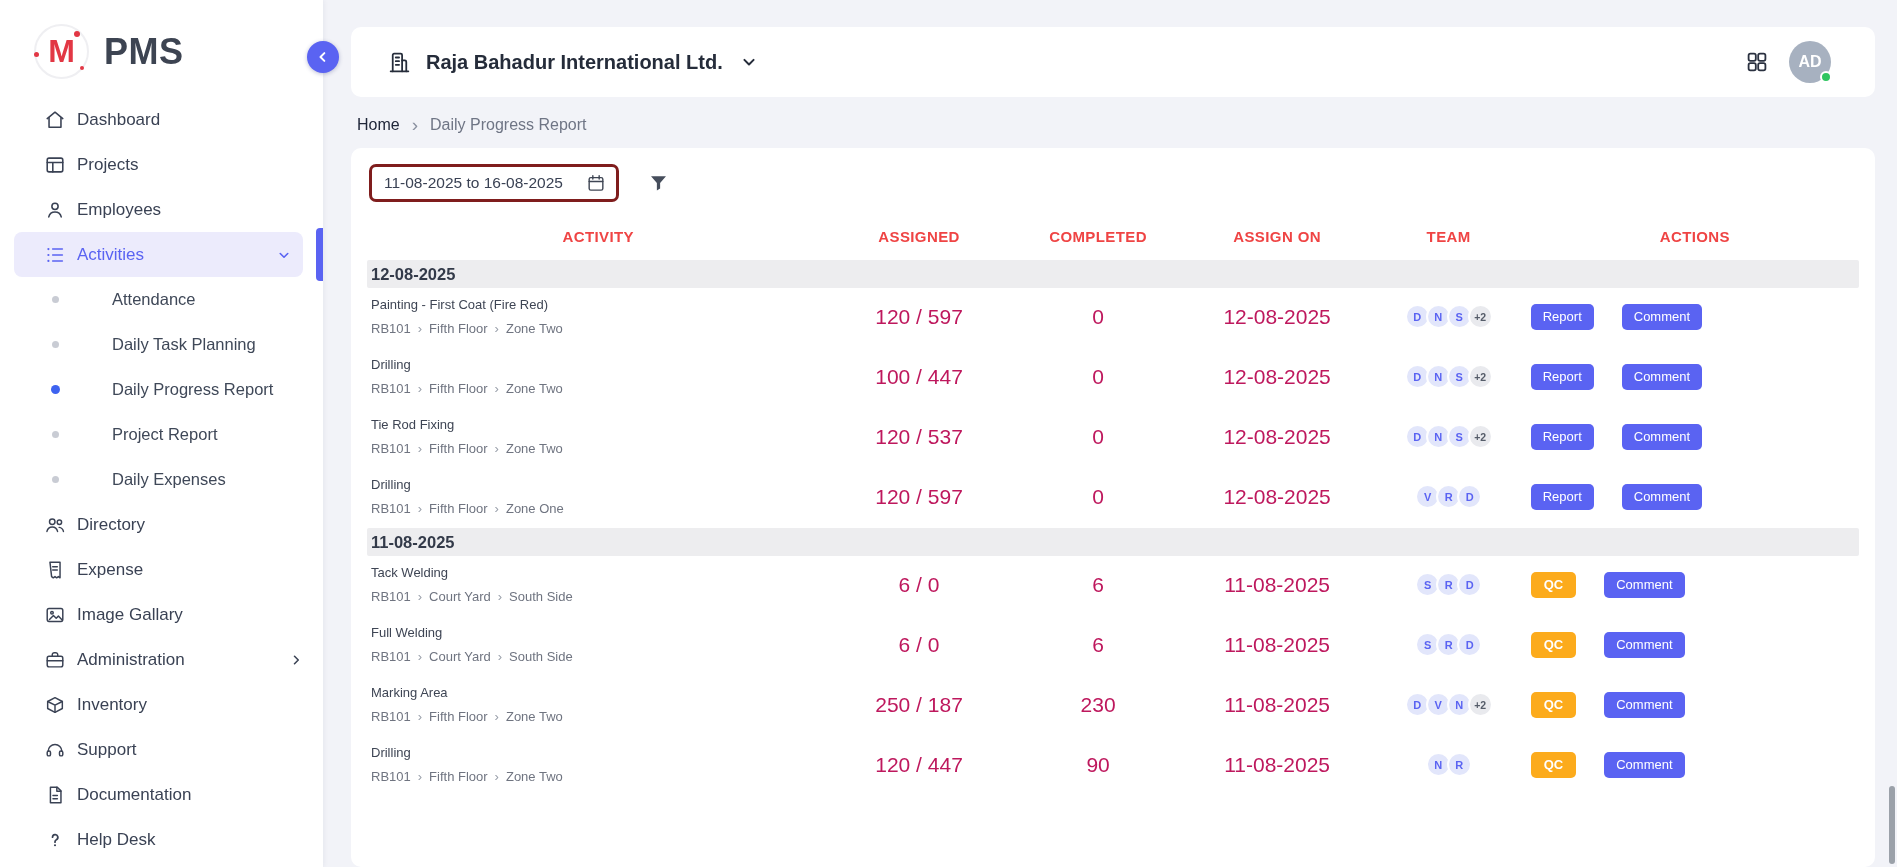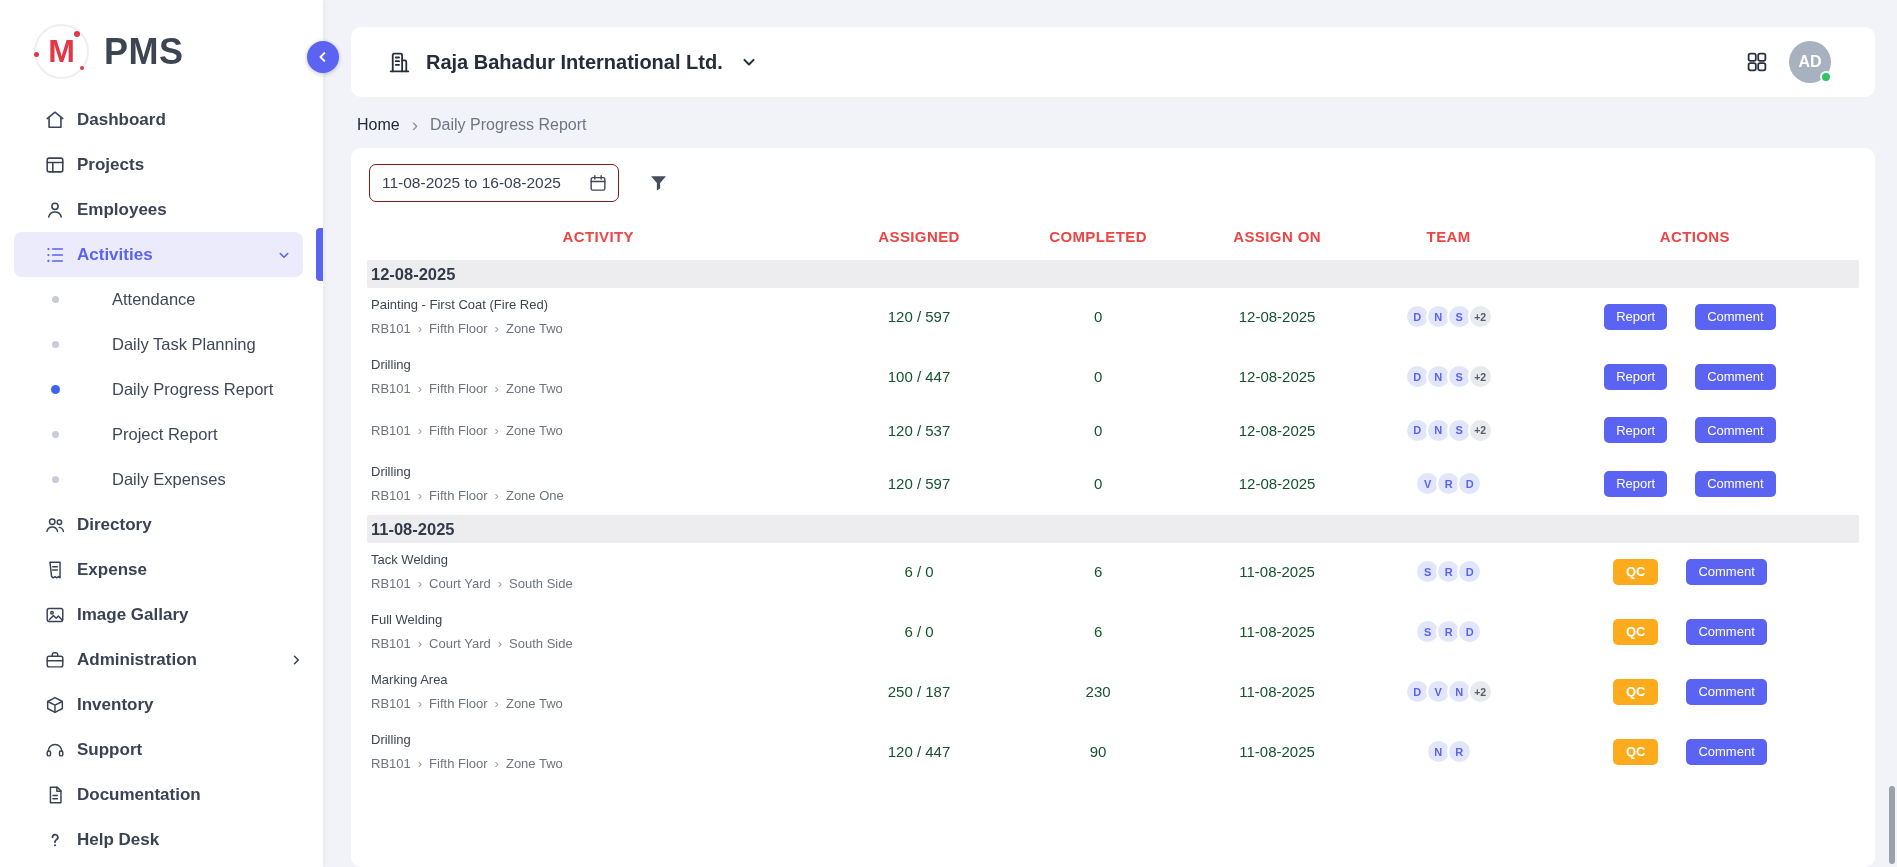--- a/index.html
+++ b/index.html
@@ -13,21 +13,21 @@
   .logo-m { color:#e23744; font-size:32px; font-weight:bold; }
   .logo-dot { position:absolute; background:#e23744; border-radius:50%; }
   .d1 { width:6px; height:6px; top:5px; right:7px; }
   .d2 { width:5px; height:5px; top:26px; left:-2px; }
   .d3 { width:4px; height:4px; bottom:7px; right:3px; }
   .logo-text { font-size:36px; font-weight:bold; color:#3d4452; letter-spacing:.5px; }
   .collapse-btn { position:absolute; top:41px; right:-16px; width:32px; height:32px; border-radius:50%; background:#5a63f2; border:none; display:flex; align-items:center; justify-content:center; cursor:pointer; z-index:6; box-shadow:0 1px 4px rgba(40,45,120,.3); }
   .collapse-btn svg { width:18px; height:18px; }
 
   .nav { padding-top:4px; }
-  .menu-item { display:flex; align-items:center; height:45px; padding:0 18px 0 44px; color:#3a4254; cursor:pointer; position:relative;font-weight:bold; }
+  .menu-item { display:flex; align-items:center; height:45px; padding:0 18px 0 44px; color:#3a4254; cursor:pointer; position:relative; }
   .mi-icon { width:22px; height:22px; display:flex; margin-right:11px; color:#3a4254; flex-shrink:0; }
   .mi-icon svg { width:22px; height:22px; }
   .mi-label { font-size:17px; white-space:nowrap; }
   .mi-chev { margin-left:auto; display:flex; width:18px; height:18px; }
   .mi-chev svg { width:18px; height:18px; }
   .menu-item.active { background:#ecebfc; margin:0 20px 0 14px; padding:0 10px 0 30px; border-radius:8px; color:#5a63f2; }
   .menu-item.active .mi-icon { color:#5a63f2; }
   .menu-item.active::after { content:""; position:absolute; right:-20px; top:-4px; width:7px; height:53px; background:#5a63f2; border-radius:4px 0 0 4px; }
   .sub-item { display:flex; align-items:center; height:45px; padding-left:52px; color:#3f4858; cursor:pointer; }
   .sub-dot { width:7px; height:7px; border-radius:50%; background:#c9ccd4; margin-right:53px; flex-shrink:0; }
@@ -47,40 +47,40 @@
   .avatar { width:42px; height:42px; border-radius:50%; background:#a7b1c0; color:#fff; display:flex; align-items:center; justify-content:center; font-size:16px; font-weight:bold; position:relative; cursor:pointer; }
   .status-dot { position:absolute; right:-1px; bottom:0; width:12px; height:12px; background:#2fc560; border:2px solid #fff; border-radius:50%; }
 
   .breadcrumb { display:flex; align-items:center; gap:12px; padding:18px 6px 14px; font-size:16px; flex-shrink:0; }
   .bc-home { color:#20273a; cursor:pointer; }
   .bc-sep { color:#8a90a0; font-size:19px; line-height:1; }
   .bc-cur { color:#6f7585; }
 
   .card { background:#fff; border-radius:10px; padding:14px 16px 0; flex:1; overflow:hidden; }
   .filter-row { display:flex; align-items:center; padding:2px 0 0 2px; }
-  .date-box { width:250px; height:38px; border:1px solid #7f1d1d; border-radius:7px; display:flex; align-items:center; padding:0 10px 0 12px; background:#fff; cursor:pointer; }
+  .date-box { width:250px; height:38px; border:3px solid #7f1d1d; border-radius:7px; display:flex; align-items:center; padding:0 10px 0 12px; background:#fff; cursor:pointer; }
   .date-input { border:none; outline:none; flex:1; font-size:15.5px; color:#3a4254; font-family:inherit; background:transparent; }
   .cal-ic { width:20px; height:20px; color:#3f4654; display:flex; }
   .funnel { width:23px; height:23px; margin-left:28px; display:flex; cursor:pointer; }
 
   .thead, .trow { display:grid; grid-template-columns:31% 12% 12% 12% 11% 22%; }
   .thead { margin-top:14px; padding:12px 0 15px; }
   .th { text-align:center; font-size:15px; font-weight:bold; color:#ef4444; letter-spacing:.4px; }
   .group-bar { background:#ededef; height:28px; display:flex; align-items:center; padding-left:4px; font-size:16.5px; font-weight:bold; color:#333a49; border-radius:2px; }
   .trow { align-items:center; padding:9px 0 12px; }
   .cell-activity { padding-left:4px; }
   .act-title { font-size:13px; color:#3e4554; margin-bottom:9px; }
   .act-path { font-size:13px; color:#6f7480; display:flex; align-items:center; gap:7px; }
   .path-sep { color:#9aa0ab; font-size:13px; }
-  .num { text-align:center; font-size:15px; color:#14532d; }
+  .num { text-align:center; font-size:21px; color:#be185d; }
   .cell-team { display:flex; justify-content:center; align-items:center; }
   .chip { width:21px; height:21px; border-radius:50%; background:#e2e6fb; color:#5a63f2; font-size:11px; font-weight:bold; display:flex; align-items:center; justify-content:center; margin-left:-4px; border:2px solid #fff; box-sizing:content-box; }
   .chip:first-child { margin-left:0; }
   .chip-extra { background:#e9eaee; color:#555c69; font-size:10.5px; }
-  .cell-actions { display:flex; justify-content:center; align-items:center; gap:28px; padding-right:10px; }
+  .cell-actions { display:flex; justify-content:flex-start; align-items:center; gap:28px; padding-right:10px; }
   .btn { border:none; border-radius:5px; height:26px; font-size:13px; font-family:inherit; color:#fff; cursor:pointer; padding:0 12px; }
   .btn-report, .btn-comment { background:#5a63f2; }
   .btn-qc { background:#fcab1c; font-weight:bold; padding:0 13px; }
 
   .scroll-thumb { position:absolute; right:2px; top:786px; width:6px; height:78px; background:#9ba1a9; border-radius:3px; z-index:9; }
 </style>
 </head>
 <body>
 
 <aside class="sidebar">
@@ -360,20 +360,21 @@
             <span class="chip">S</span>
             <span class="chip chip-extra">+2</span>
           </div>
           <div class="cell cell-actions">
             <button class="btn btn-report">Report</button>
             <button class="btn btn-comment">Comment</button>
           </div>
         </div>
         <div class="trow">
           <div class="cell cell-activity">
+            <div class="act-title">Tie Rod Fixing</div>
             <div class="act-path">
               <span class="path-seg">RB101</span>
               <span class="path-sep">›</span>
               <span class="path-seg">Fifth Floor</span>
               <span class="path-sep">›</span>
               <span class="path-seg">Zone Two</span>
             </div>
           </div>
           <div class="cell num">120 / 537</div>
           <div class="cell num">0</div>

